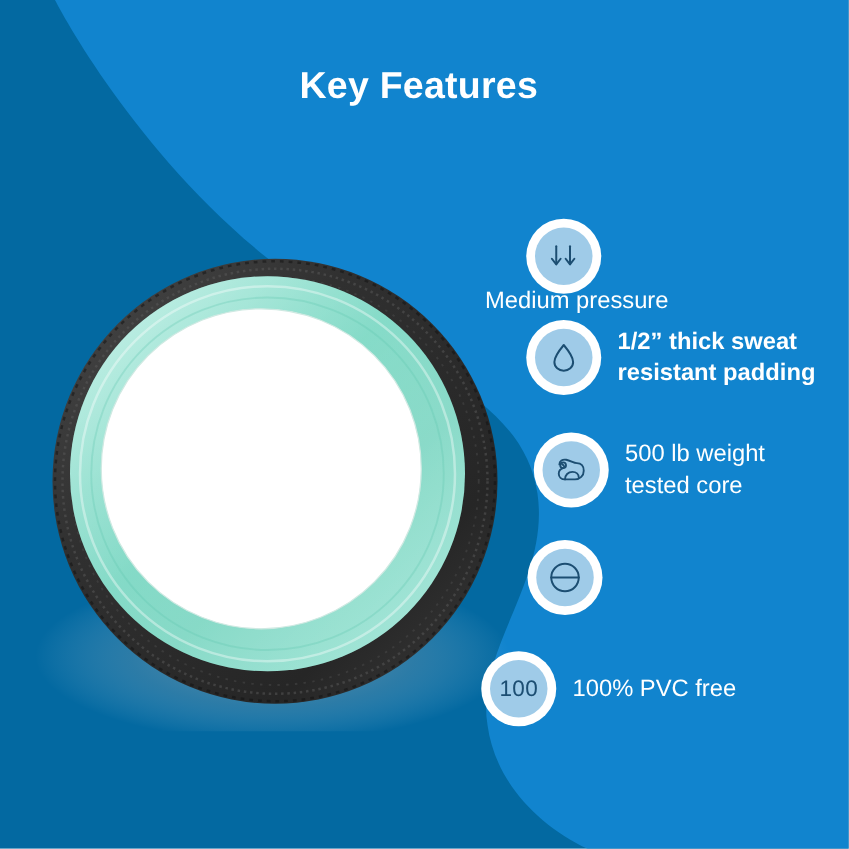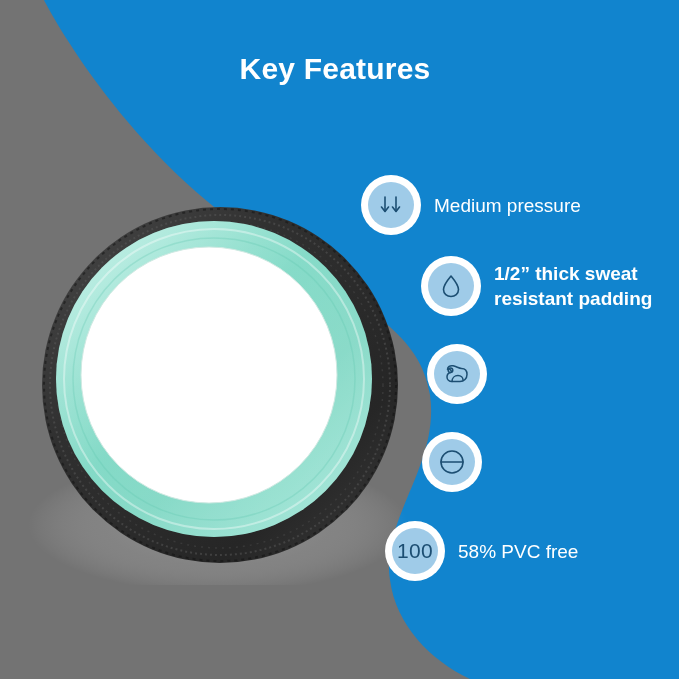--- a/index.html
+++ b/index.html
@@ -8,21 +8,21 @@
     background: #ffffff;
   }
   body {
     font-family: "Liberation Sans", sans-serif;
   }
   #infographic {
     position: relative;
     width: 679px;
     height: 679px;
     overflow: hidden;
-    background: #737373;
+    background: #0369a1;
   }
   
   .bg-blob {
     position: absolute;
     inset: 0;
     width: 679px;
     height: 679px;
   }
   
   .title {
@@ -64,21 +64,21 @@
     background: #9FCBE8;
     box-shadow: 0 0 0 7px #ffffff;
     display: flex;
     align-items: center;
     justify-content: center;
     flex: none;
   }
   .icon-badge svg { display: block; }
   .icon-badge .num {
     color: #1C4E72;
-    font-size: 21px;
+    font-size: 18px;
     font-family: "Liberation Sans", sans-serif;
     letter-spacing: 0.3px;
   }
   .feature-label {
     margin-left: 20px;
     color: #ffffff;
     font-size: 19px;
     line-height: 25px;
     font-family: "Liberation Sans", sans-serif;
     white-space: pre-line;
@@ -142,21 +142,21 @@
     <circle cx="186" cy="184" r="158" fill="url(#tealGrad)"></circle>
     <circle cx="186" cy="184" r="158" fill="url(#tealHi)"></circle>
 
     <circle cx="186" cy="184" r="150" fill="none" stroke="#ffffff" stroke-opacity="0.38" stroke-width="2"></circle>
     <circle cx="186" cy="184" r="141" fill="none" stroke="#5fc7b0" stroke-opacity="0.30" stroke-width="1.5"></circle>
 
     <circle cx="181" cy="180" r="128" fill="#ffffff"></circle>
     <circle cx="181" cy="180" r="128" fill="none" stroke="#cfe9e2" stroke-width="1"></circle>
   </svg>
 
-  <div class="feature" style="left:368px; top:182px;">
+  <div class="feature" style="left:368px; top:182px;flex-direction:column;">
     <span class="icon-badge">
       <svg width="26" height="22" viewBox="0 0 26 22">
         <g stroke="#1C4E72" stroke-width="1.6" fill="none" stroke-linecap="round" stroke-linejoin="round">
           <line x1="7" y1="3" x2="7" y2="17"></line>
           <polyline points="3.5,13 7,17.5 10.5,13"></polyline>
           <line x1="18" y1="3" x2="18" y2="17"></line>
           <polyline points="14.5,13 18,17.5 21.5,13"></polyline>
         </g>
       </svg>
     </span>
@@ -177,31 +177,33 @@
     <span class="icon-badge">
       <svg width="28" height="26" viewBox="0 0 28 26">
         <g fill="none" stroke="#1C4E72" stroke-width="1.5" stroke-linecap="round" stroke-linejoin="round">
           <path d="M4.5 8.5 C4.5 5.8, 7 4.2, 10 4.8 C13.5 5.5, 16 7.5, 18.5 7.5 C22 7.5, 24 10, 24 13.5 C24 17.5, 21 20.5, 17 20.5 L9 20.5 C6 20.5, 4 18.5, 4 16 C4 13.5, 5.5 12, 7.5 11.5"></path>
           <path d="M9 20.5 C9 17, 11.5 14.5, 15 14.5 C18 14.5, 20 16.5, 20 19"></path>
           <circle cx="7.5" cy="9.2" r="2.3"></circle>
           <path d="M6.6 8.2 C7.4 8.8, 8.2 9.6, 8.5 10.4"></path>
         </g>
       </svg>
     </span>
+    <span class="feature-label">500 lb weight
+tested core</span>
   </div>
 
   <div class="feature" style="left:429px; top:439px;">
     <span class="icon-badge">
       <svg width="28" height="28" viewBox="0 0 28 28">
         <circle cx="14" cy="14" r="11" fill="none" stroke="#1C4E72" stroke-width="1.6"></circle>
         <line x1="3" y1="14" x2="25" y2="14" stroke="#1C4E72" stroke-width="1.6" stroke-linecap="round"></line>
       </svg>
     </span>
   </div>
 
   <div class="feature" style="left:392px; top:528px;">
     <span class="icon-badge">
       <span class="num">100</span>
     </span>
-    <span class="feature-label">58% PVC free</span>
+    <span class="feature-label">100% PVC free</span>
   </div>
 
 </div>
 
 </body></html>

